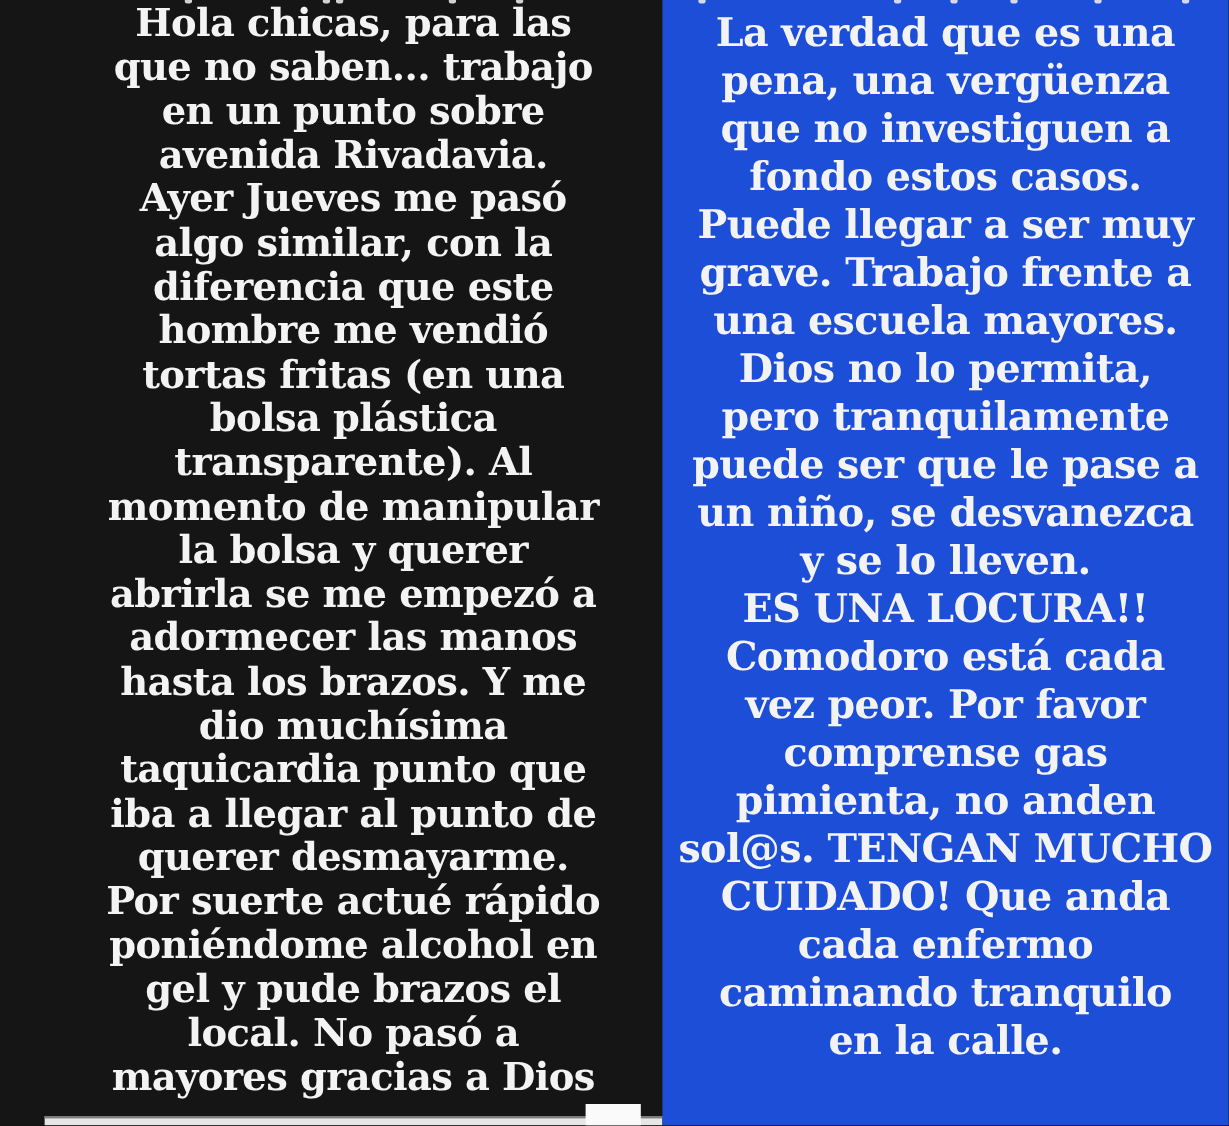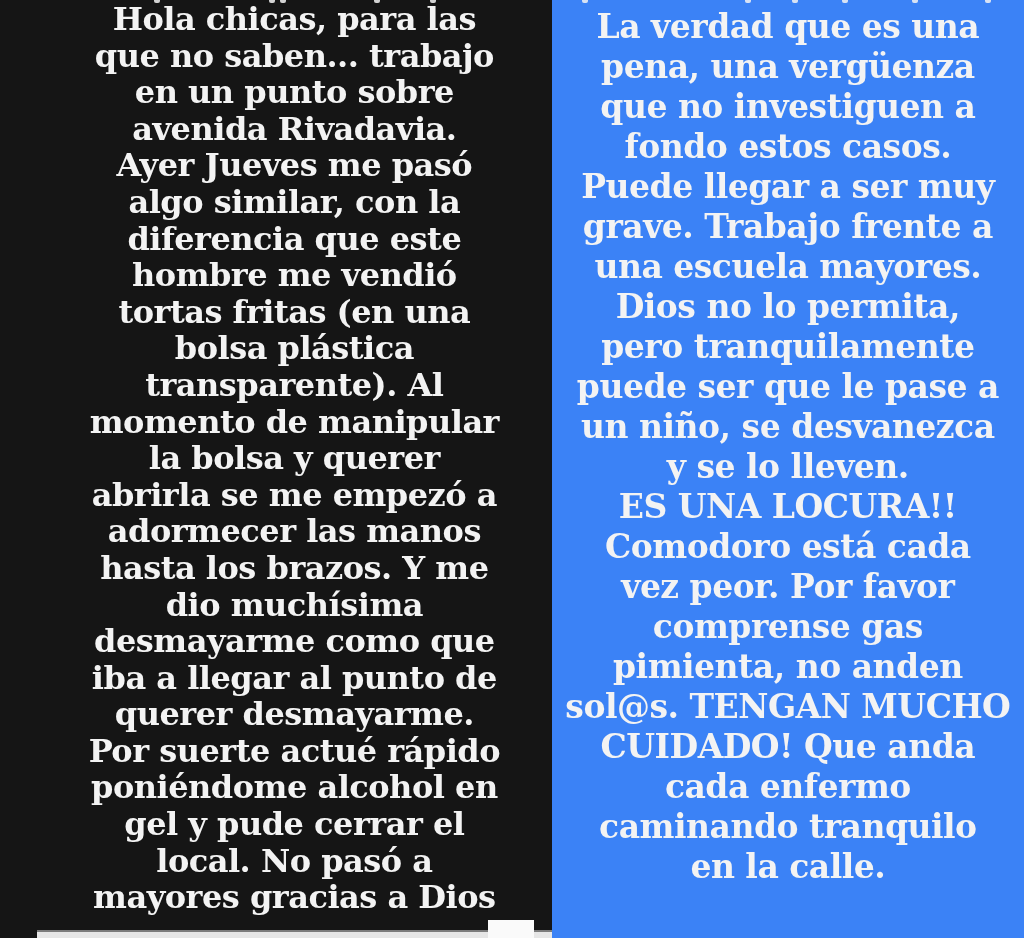--- a/index.html
+++ b/index.html
@@ -87,38 +87,38 @@
         <div class="line">hombre me vendió</div>
         <div class="line">tortas fritas (en una</div>
         <div class="line">bolsa plástica</div>
         <div class="line">transparente). Al</div>
         <div class="line">momento de manipular</div>
         <div class="line">la bolsa y querer</div>
         <div class="line">abrirla se me empezó a</div>
         <div class="line">adormecer las manos</div>
         <div class="line">hasta los brazos. Y me</div>
         <div class="line">dio muchísima</div>
-        <div class="line">desmayarme como que</div>
+        <div class="line">taquicardia punto que</div>
         <div class="line">iba a llegar al punto de</div>
         <div class="line">querer desmayarme.</div>
         <div class="line">Por suerte actué rápido</div>
         <div class="line">poniéndome alcohol en</div>
-        <div class="line">gel y pude cerrar el</div>
+        <div class="line">gel y pude brazos el</div>
         <div class="line">local. No pasó a</div>
         <div class="line">mayores gracias a Dios</div>
       </div>
     <div class="bottom-edge" style="background: rgb(230, 230, 230); border-top-color: rgb(124, 124, 124);"></div>
   <span class="tip" style="left: 117px; background: rgb(243, 243, 243);"></span>
       <span class="tip" style="left: 232px; background: rgb(243, 243, 243);"></span>
       <span class="tip" style="left: 243px; background: rgb(243, 243, 243);"></span>
       <span class="tip" style="left: 337px; background: rgb(243, 243, 243);"></span>
       <span class="tip" style="left: 393px; background: rgb(243, 243, 243);"></span>
     </section>
 
-  <section class="panel panel-right" style="background: #3b82f6;">
+  <section class="panel panel-right" style="background: #1d4ed8;">
     <div class="story-lines" id="right-lines" style="color: rgb(243, 243, 243);">
         <div class="line">La verdad que es una</div>
         <div class="line">pena, una vergüenza</div>
         <div class="line">que no investiguen a</div>
         <div class="line">fondo estos casos.</div>
         <div class="line">Puede llegar a ser muy</div>
         <div class="line">grave. Trabajo frente a</div>
         <div class="line">una escuela mayores.</div>
         <div class="line">Dios no lo permita,</div>
         <div class="line">pero tranquilamente</div>

